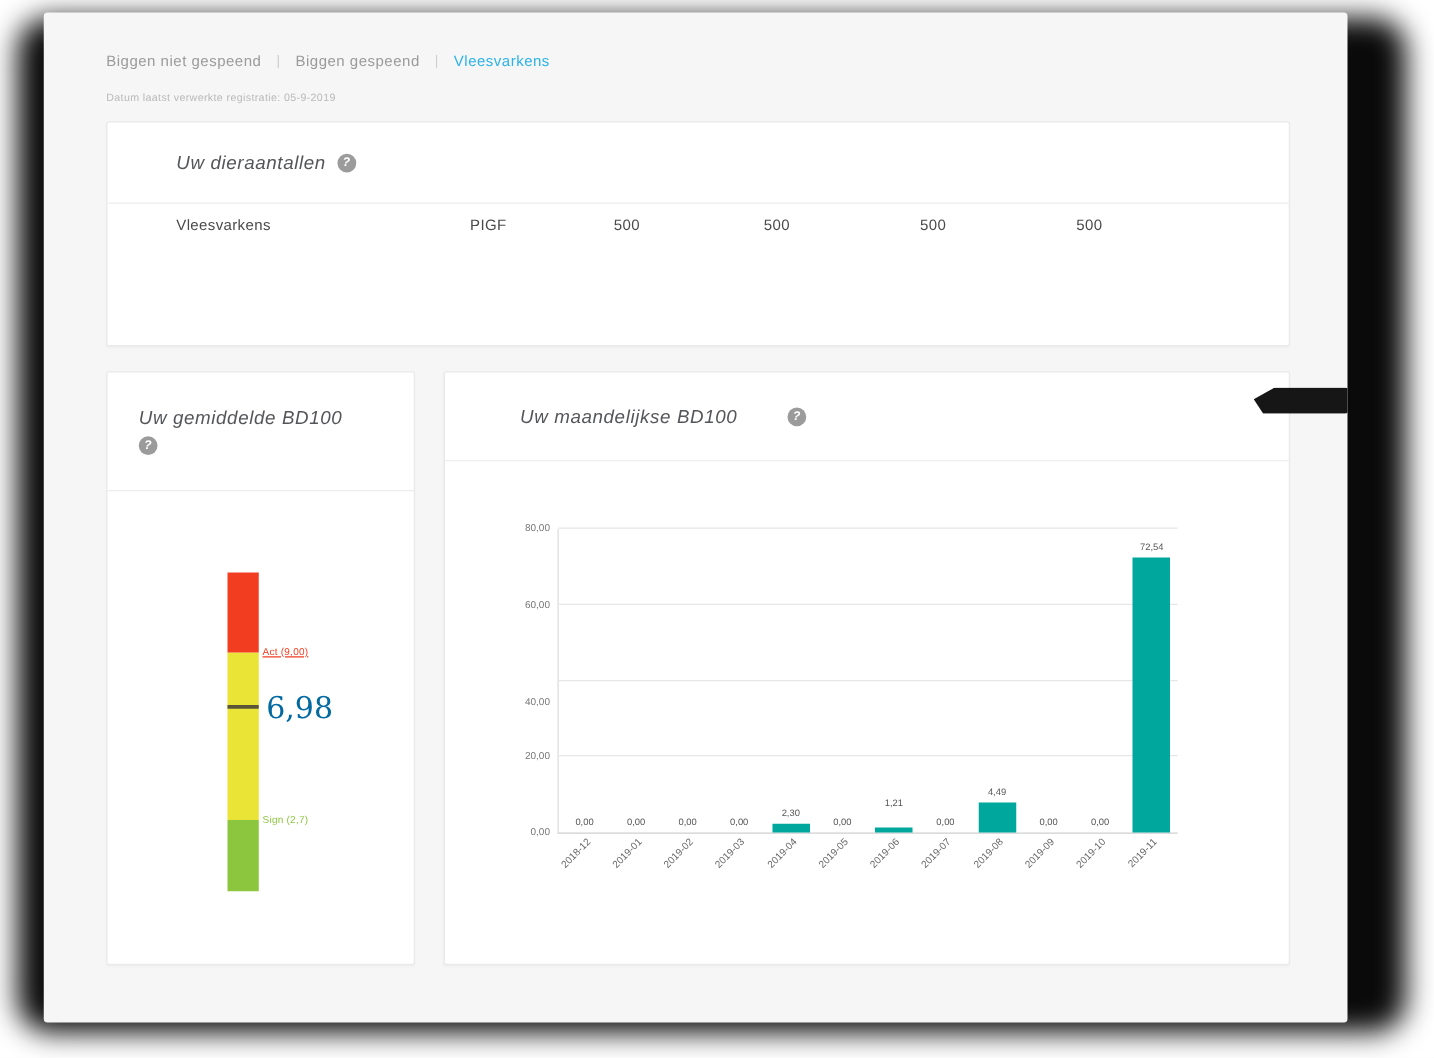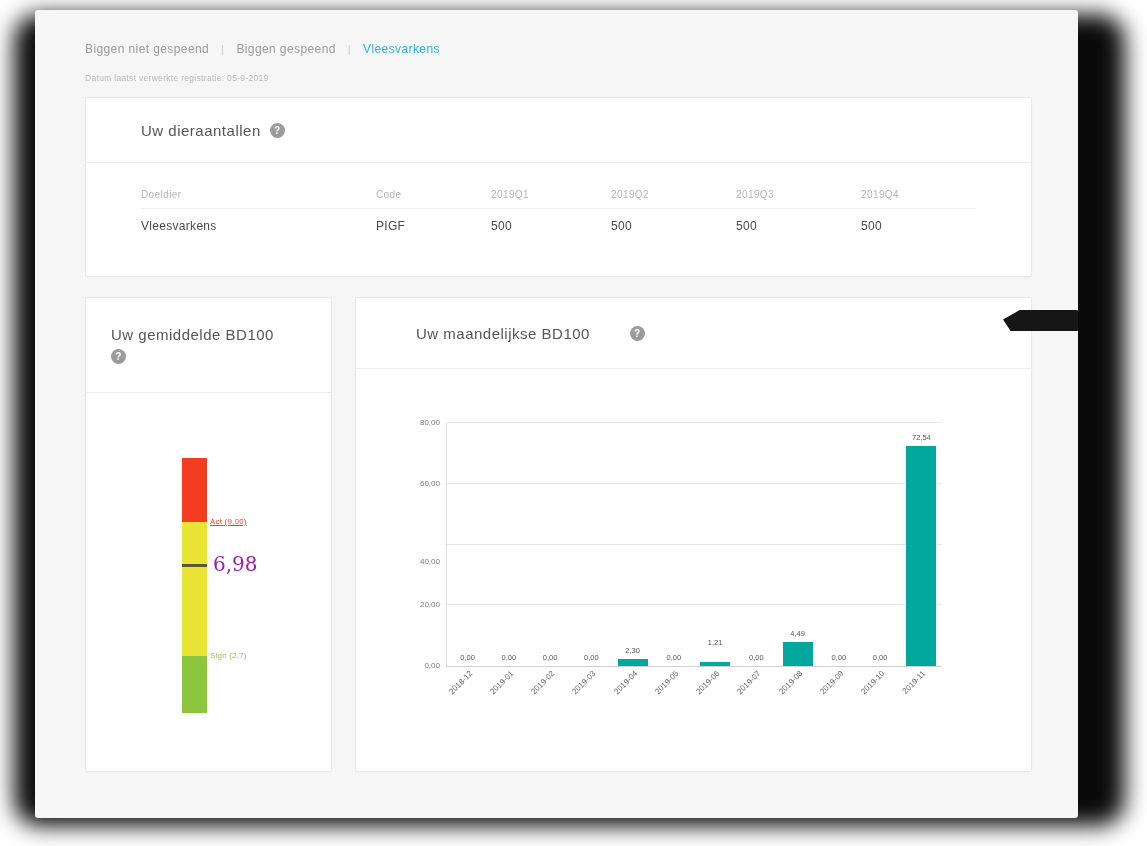--- a/index.html
+++ b/index.html
@@ -18,21 +18,21 @@
   .nav .tab{cursor:pointer;}
   .nav .tab.active{color:#2bb2e8;}
   .nav .sep{color:#cccccc;font-size:11px;}
   .status-line{position:absolute;left:50px;top:63px;font-size:8.5px;color:#b9b9b9;
        letter-spacing:.3px;}
 
   
   .card{position:absolute;background:#ffffff;border:1px solid #e9e9e9;border-radius:2px;
        box-shadow:0 1px 2px rgba(0,0,0,0.03);}
   .card-head{display:flex;align-items:center;gap:9px;border-bottom:1px solid #ededed;
-       color:#55565a;font-size:15px;letter-spacing:.5px;}
+       color:#55565a;font-size:15px;letter-spacing:.5px;font-style:italic;}
   .help{width:15px;height:15px;min-width:15px;border-radius:50%;background:#9b9b9b;
        color:#fff;font-size:10px;font-weight:bold;display:inline-flex;align-items:center;
        justify-content:center;cursor:pointer;}
 
   
   #card-animals{left:50px;top:87px;width:945px;height:178px;}
   #card-animals .card-head{height:64px;padding-left:55px;}
   .tbl{padding:0 55px;}
   .tbl-row{display:grid;grid-template-columns:235px 115px 120px 125px 125px auto;}
   .tbl-row.head{padding-top:26px;padding-bottom:8px;border-bottom:1px solid #f0f0f0;
@@ -40,21 +40,21 @@
   .tbl-row.body{padding-top:10px;font-size:12px;color:#4a4a4a;letter-spacing:.3px;}
 
   
   #card-average{left:50px;top:287px;width:245px;height:473px;}
   #card-average .card-head{height:94px;padding-left:25px;flex-direction:column;
        align-items:flex-start;justify-content:center;gap:6px;}
   #gauge{position:absolute;left:96px;top:160px;width:25px;height:255px;}
   .gauge-seg{position:absolute;left:0;width:100%;}
   .gauge-marker{position:absolute;left:0;width:100%;height:3px;background:#5a5537;}
   .gauge-value{position:absolute;left:31px;font-family:"DejaVu Serif",serif;
-       font-size:20px;color:#a21caf;white-space:nowrap;}
+       font-size:24px;color:#0369a1;white-space:nowrap;}
   .gauge-thr{position:absolute;left:28px;font-size:8px;white-space:nowrap;letter-spacing:.2px;}
 
   
   #card-monthly{left:320px;top:287px;width:675px;height:473px;}
   #card-monthly .card-head{height:70px;padding-left:60px;gap:40px;}
   #plot{position:absolute;left:90px;top:125px;width:495px;height:243px;
        border-left:1px solid #dcdcdc;border-bottom:1px solid #cfcfcf;}
   .gridline{position:absolute;left:0;width:100%;height:1px;background:#e6e6e6;}
   .ytick{position:absolute;right:calc(100% + 7px);font-size:8px;color:#777;
        white-space:nowrap;transform:translateY(4px);}
@@ -85,28 +85,20 @@
     </nav>
 
   <div class="status-line">Datum laatst verwerkte registratie: 05-9-2019</div>
 
   <section class="card" id="card-animals">
     <div class="card-head">
       <span>Uw dieraantallen</span>
       <span class="help">?</span>
     </div>
     <div class="tbl">
-      <div class="tbl-row head" id="tbl-head">
-          <div>Doeldier</div>
-          <div>Code</div>
-          <div>2019Q1</div>
-          <div>2019Q2</div>
-          <div>2019Q3</div>
-          <div>2019Q4</div>
-        </div>
       <div id="tbl-body">
           <div class="tbl-row body">
             <div>Vleesvarkens</div>
             <div>PIGF</div>
             <div>500</div>
             <div>500</div>
             <div>500</div>
             <div>500</div>
           </div>
         </div>

